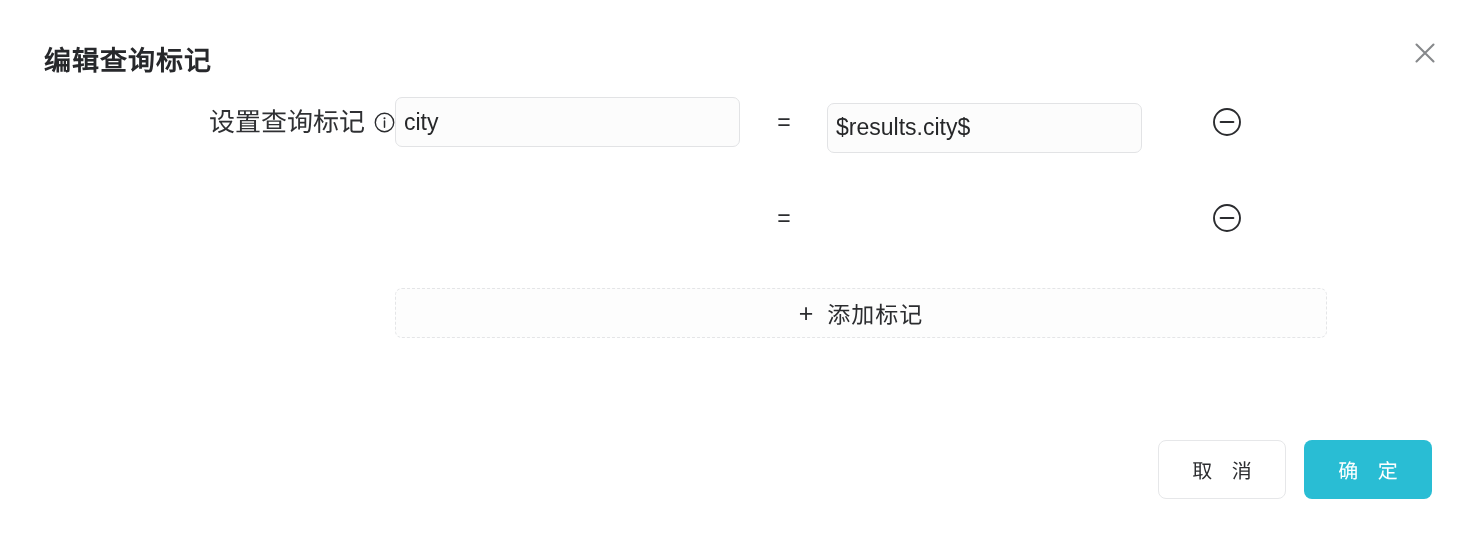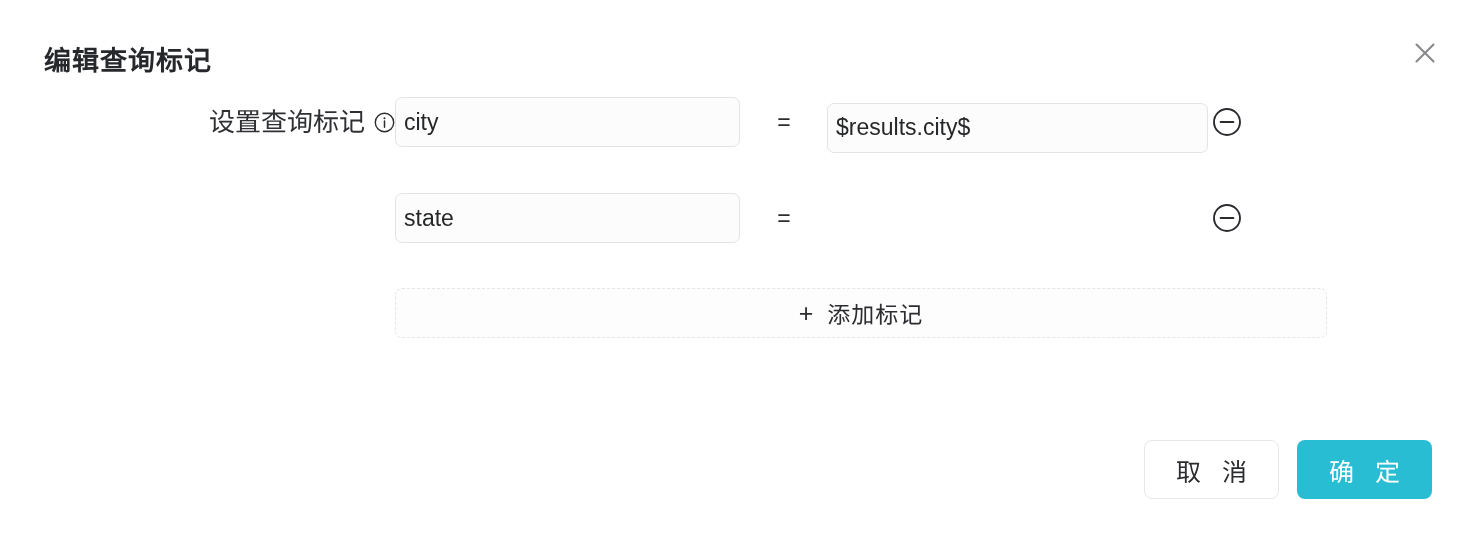--- a/index.html
+++ b/index.html
@@ -108,21 +108,21 @@
     border-radius: 7px;
     background: #fcfcfc;
     font-family: "Liberation Sans", "DejaVu Sans", sans-serif;
     font-size: 23px;
     color: #262729;
     padding: 0 8px;
     outline: none;
   }
   .field::placeholder { color: #b6b8bb; }
   .field-key   { position: absolute; left: 395px;  width: 345px; }
-  .field-value { position: absolute; left: 827px;  width: 381px; margin-top: 11px; }
+  .field-value { position: absolute; left: 827px;  width: 315px; margin-top: 11px; }
 
   .equals-sign {
     position: absolute;
     left: 775px;
     width: 18px;
     text-align: center;
     font-size: 23px;
     color: #2b2c2f;
     line-height: 30px;
     user-select: none;
@@ -184,21 +184,21 @@
     display: flex;
     align-items: center;
     gap: 18px;
   }
   .btn {
     box-sizing: border-box;
     height: 59px;
     min-width: 128px;
     border-radius: 8px;
     font-family: "Liberation Sans", "DejaVu Sans", sans-serif;
-    font-size: 25px;
+    font-size: 20px;
     letter-spacing: 7px;
     text-indent: 7px;
     cursor: pointer;
     display: flex;
     align-items: center;
     justify-content: center;
     padding: 0 24px;
   }
   .btn-cancel {
     background: #ffffff;
@@ -253,21 +253,20 @@
           <svg width="30" height="30" viewBox="0 0 30 30" aria-hidden="true">
             <circle cx="15" cy="15" r="13" fill="none" stroke="#2b2c2f" stroke-width="1.9"></circle>
             <path d="M8.6 15 L21.4 15" stroke="#2b2c2f" stroke-width="1.9" stroke-linecap="round"></path>
           </svg>
         </span>
       </button>
     </div>
 
     <div class="pair-row">
 
-      <input class="field field-key" type="text" value="state" style="">
 
       <div class="equals-sign">=</div>
 
 
       <button class="remove-button">
         <span>
           <svg width="30" height="30" viewBox="0 0 30 30" aria-hidden="true">
             <circle cx="15" cy="15" r="13" fill="none" stroke="#2b2c2f" stroke-width="1.9"></circle>
             <path d="M8.6 15 L21.4 15" stroke="#2b2c2f" stroke-width="1.9" stroke-linecap="round"></path>
           </svg>

